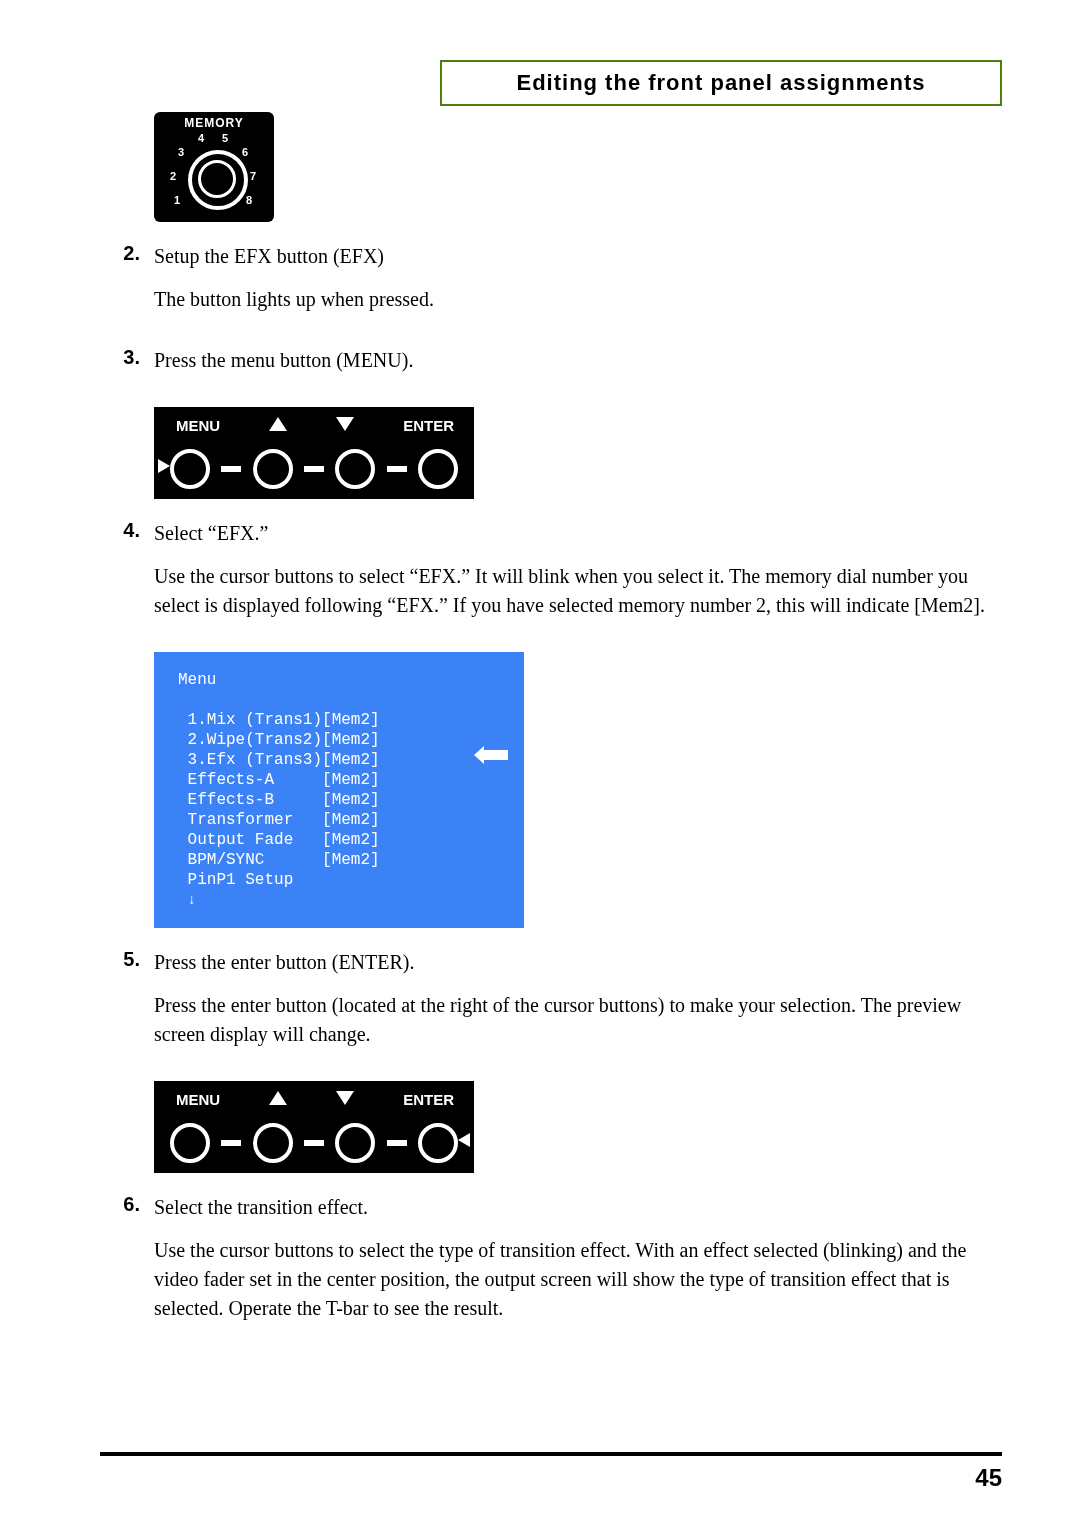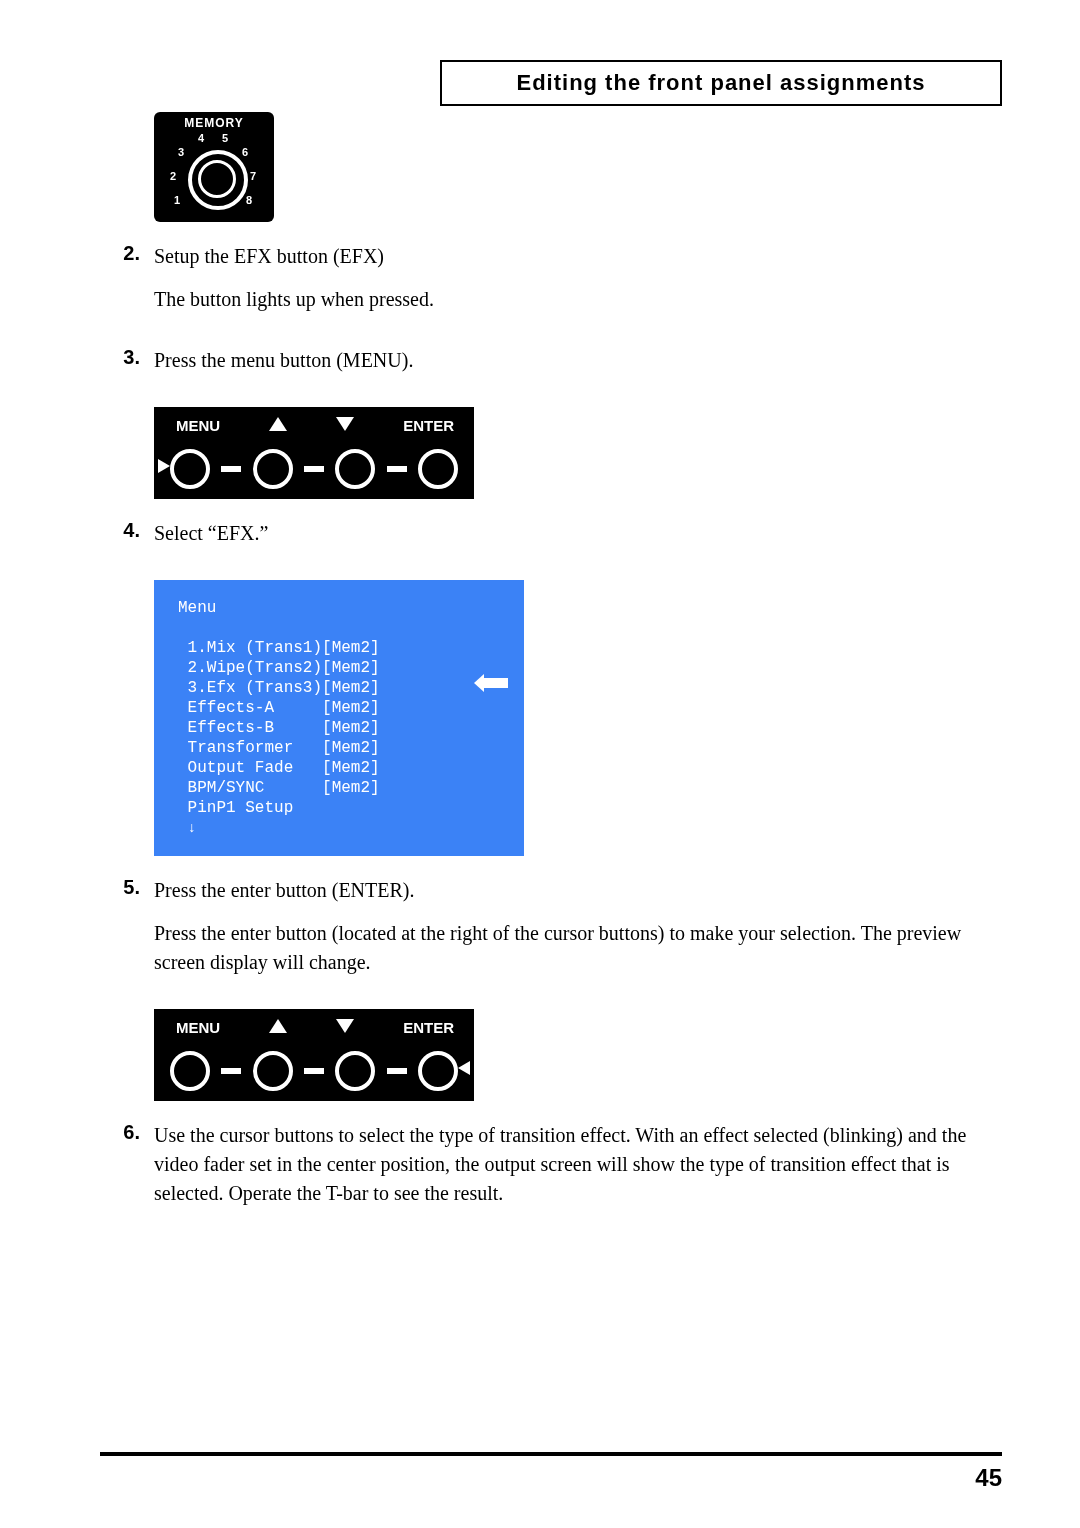--- a/index.html
+++ b/index.html
@@ -10,21 +10,21 @@
     color: #000;
   }
   .page {
     width: 1080px;
     height: 1528px;
     position: relative;
     box-sizing: border-box;
     padding: 60px 78px 40px 100px;
   }
   .header-box {
-    border: 2px solid #000000;
+    border: 2px solid #4d7c0f;
     padding: 8px 24px;
     margin-left: 340px;
     margin-right: 0;
     text-align: center;
     font-family: Arial, Helvetica, sans-serif;
     font-weight: bold;
     font-size: 22px;
     letter-spacing: 1px;
   }
   .content {
@@ -283,20 +283,21 @@
           <div class="btn"></div>
         </div>
         <div class="arrow-in-left"></div>
       </div>
     </div>
 
     <div class="step">
       <div class="step-num">4.</div>
       <div class="step-body">
         <p class="step-title">Select “EFX.”</p>
+        <p>Use the cursor buttons to select “EFX.” It will blink when you select it. The memory dial number you select is displayed following “EFX.” If you have selected memory number 2, this will indicate [Mem2].</p>
       </div>
     </div>
 
     <div class="figure">
       <div class="screen"><span>Menu</span>
 
  <span>1.Mix (Trans1)[Mem2]</span>
  <span>2.Wipe(Trans2)[Mem2]</span>
  <span>3.Efx (Trans3)[Mem2]</span>
  <span>Effects-A     [Mem2]</span>
@@ -333,20 +334,21 @@
           <div class="link"></div>
           <div class="btn"></div>
         </div>
         <div class="arrow-in-right"></div>
       </div>
     </div>
 
     <div class="step">
       <div class="step-num">6.</div>
       <div class="step-body">
+        <p class="step-title">Select the transition effect.</p>
         <p>Use the cursor buttons to select the type of transition effect. With an effect selected (blinking) and the video fader set in the center position, the output screen will show the type of transition effect that is selected. Operate the T-bar to see the result.</p>
       </div>
     </div>
 
   </div>
 
   <div class="footer-rule"></div>
   <div class="page-num">45</div>
 </div>
 

